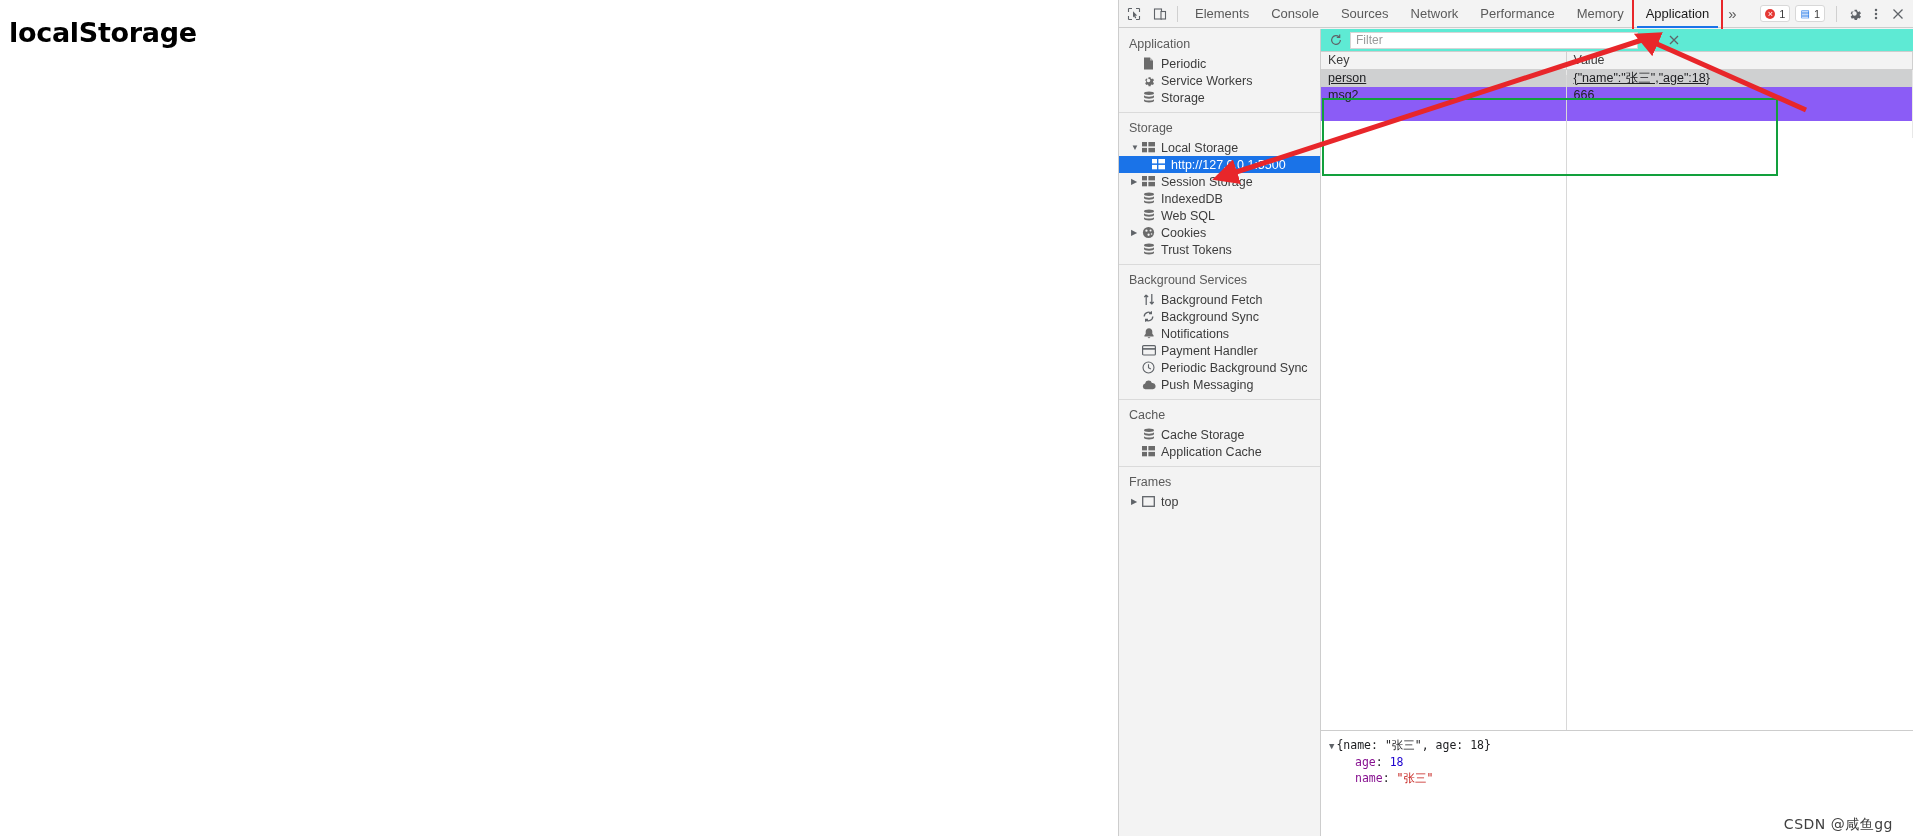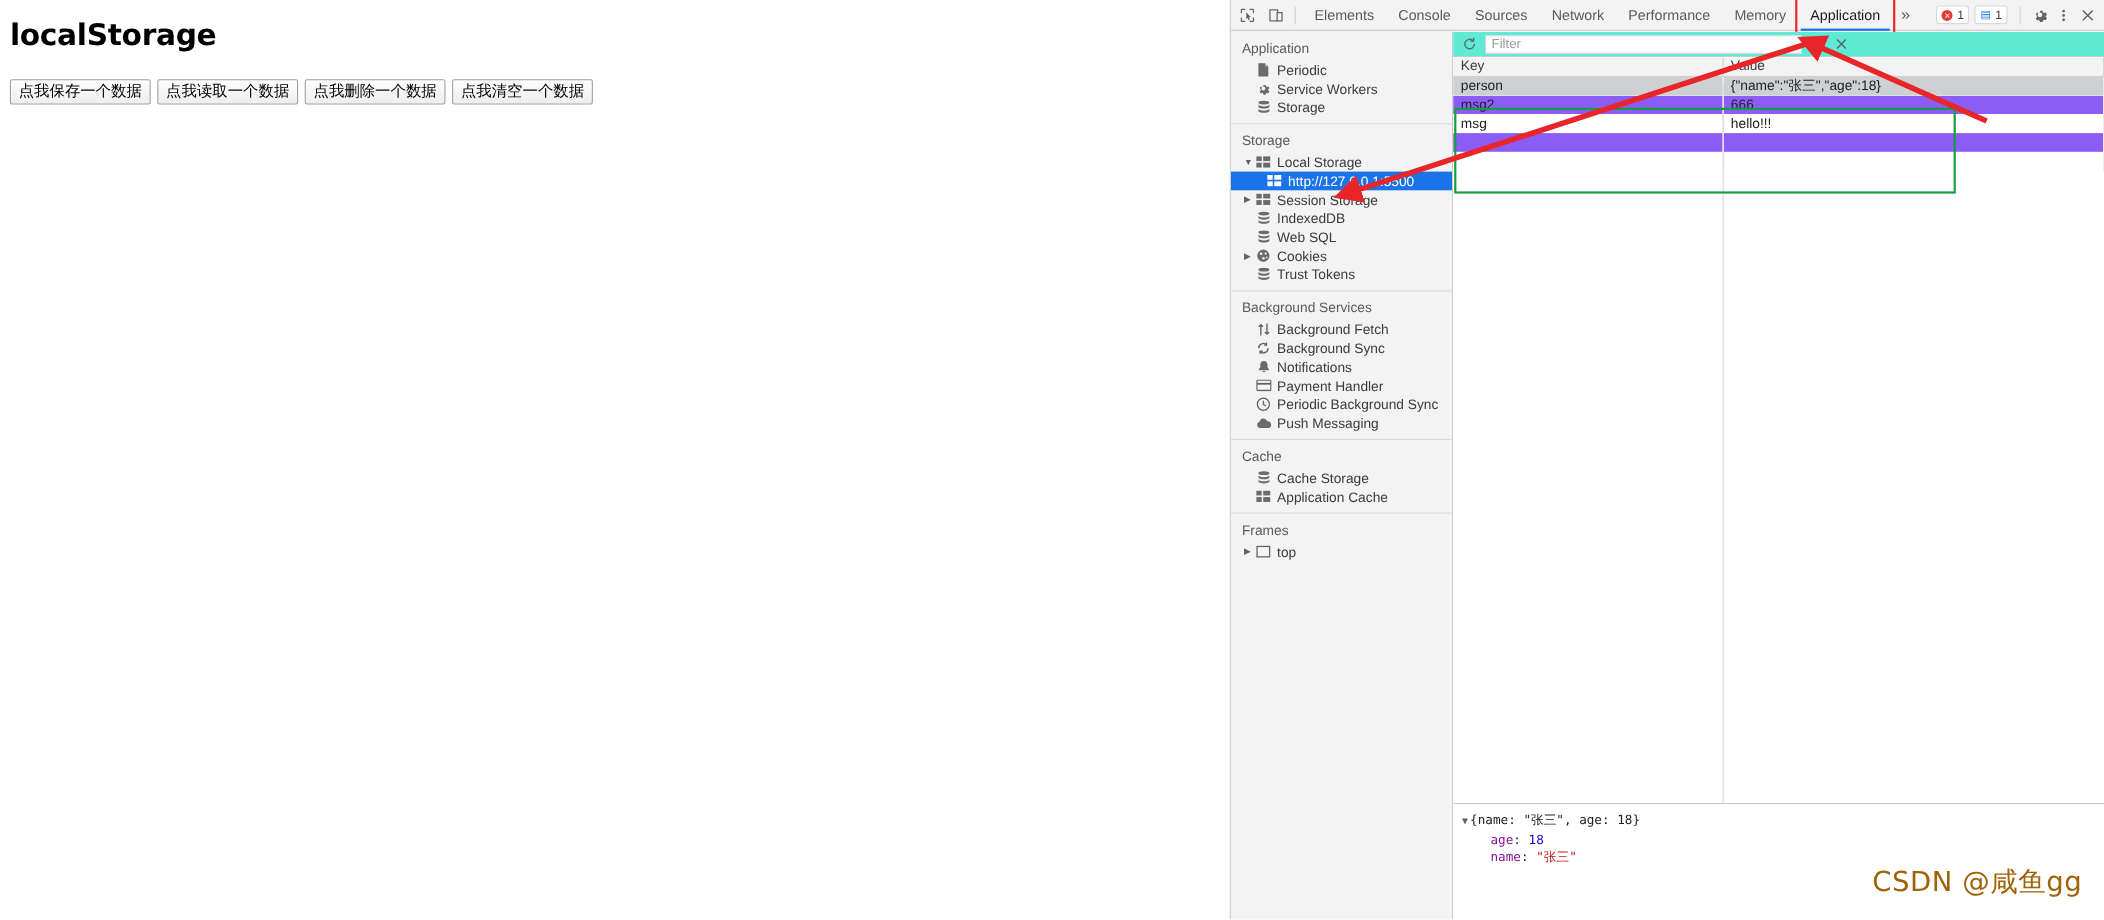--- a/index.html
+++ b/index.html
@@ -130,21 +130,21 @@
   #kv-table th {
     text-align:left; font-weight:normal; font-size:12.5px; color:#3c3c3c;
     background:#f3f3f3; height:17px; padding:0 0 0 7px;
     border-bottom:1px solid #d0d0d0; border-right:1px solid #d0d0d0;margin-left:12px;
   }
   #kv-table td {
     font-size:12.5px; color:#202124; height:17px; padding:0 0 0 7px;
     border-right:1px solid #e8e8e8; white-space:nowrap; overflow:hidden;
     font-family:"Liberation Sans",sans-serif;
   }
-  #kv-table tr.sel td { background:#cfd0d1; }
+  #kv-table tr.sel td { background:#cfd0d1;text-decoration:underline; }
   #kv-table tr.odd td { background:#8b5cf6; }
   #kv-table tr.pad td { height:17px; }
   #kv-vline {
     position:absolute; left:245px; top:23px; bottom:0; width:1px; background:#d8d8d8;
   }
 
   
   #kv-hlbox {
     position:absolute; left:1px; top:46px; width:456px; height:78px;
     border:2px solid #12a03c; pointer-events:none; z-index:6;
@@ -160,40 +160,34 @@
   #kv-preview .ln { line-height:16px; white-space:nowrap; }
   #kv-preview .tw { color:#5f6368; font-size:9px; margin-right:2px; }
   #kv-preview .ind { padding-left:26px; }
   .k-prop { color:#881391; }
   .v-num { color:#1c00cf; }
   .v-str { color:#c41a16; }
   .plain { color:#202124; }
 
   
   #watermark {
-    position:absolute; right:20px; bottom:18px;
-    font-size:25px; color:#a16207; letter-spacing:0.5px;
+    position:absolute; right:20px; bottom:2px;
+    font-size:14px; color:#404040; letter-spacing:0.5px;
     font-family:"DejaVu Sans","Liberation Sans",sans-serif;
     pointer-events:none;
   }
 
   
   #anno { position:absolute; left:0; top:0; width:1913px; height:836px; pointer-events:none; z-index:40; }
 </style>
 </head>
 <body>
 
 <div id="page-area">
   <h1 id="page-title">localStorage</h1>
-  <div id="page-buttons">
-      <button>点我保存一个数据</button>
-      <button>点我读取一个数据</button>
-      <button>点我删除一个数据</button>
-      <button>点我清空一个数据</button>
-    </div>
 </div>
 
 <div id="devtools">
 
   <div id="dt-tabbar">
     <div class="dt-icon-btn">
       <svg width="14" height="14" viewBox="0 0 14 14">
         <path d="M1.5 1.5h3.5M1.5 1.5v3.5M12.5 1.5H9M12.5 1.5v3.5M1.5 12.5h3.5M1.5 12.5V9M12.5 12.5H9M12.5 12.5V9" stroke="#5f6368" stroke-width="1.1" fill="none"></path>
         <path d="M6 4.2l4.2 4.4-2 .15 1.1 2.1-1.1.55-1.05-2.1-1.15 1.3z" fill="#5f6368"></path>
       </svg>
@@ -505,24 +499,20 @@
             </thead>
           <tbody id="kv-body">
               <tr class="sel">
                 <td>person</td>
                 <td>{"name":"张三","age":18}</td>
               </tr>
               <tr class="odd">
                 <td>msg2</td>
                 <td>666</td>
               </tr>
-              <tr class="">
-                <td>msg</td>
-                <td>hello!!!</td>
-              </tr>
               <tr class="pad odd">
                 <td></td>
                 <td></td>
               </tr>
               <tr class="pad">
                 <td></td>
                 <td></td>
               </tr>
             </tbody>
         </table>

